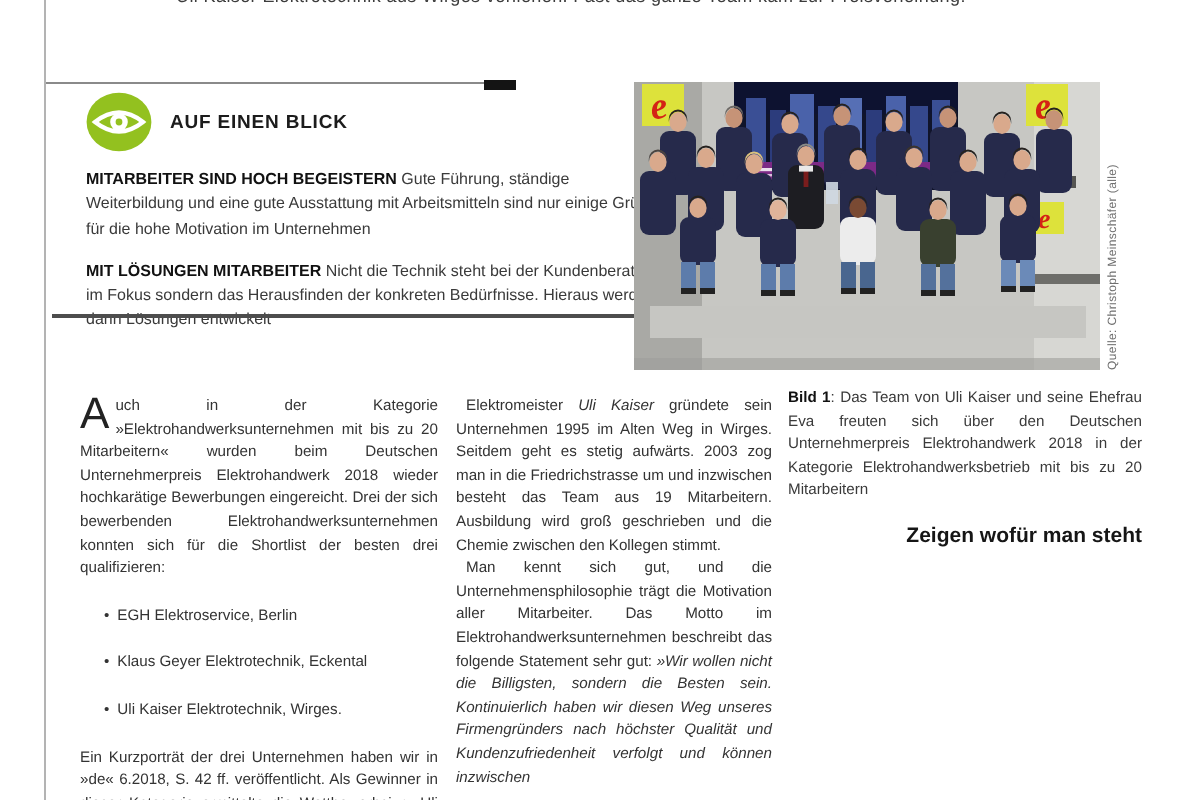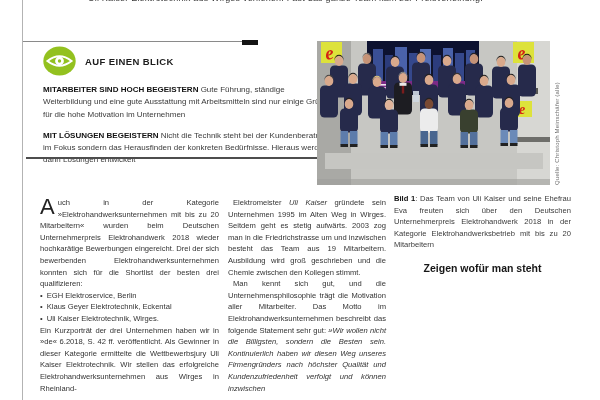--- a/index.html
+++ b/index.html
@@ -28,27 +28,27 @@
     font-size:6px;color:#6f6f6f;letter-spacing:.2px;display:flex;align-items:center;
   }
   
   .col{position:absolute;top:197px;font-size:7.6px;line-height:11.6px;color:#333;text-align:justify;}
   .col p{margin:0;}
   .col1{left:40px;width:179px;height:210px;}
   .col2{left:228px;width:158px;height:210px;}
   .col3{left:394px;width:177px;height:215px;top:193px;}
   .dropcap{float:left;font-size:22px;line-height:19px;padding-right:3px;color:#222;}
   .bullets{margin:0;padding:0;list-style:none;}
-  .bullets li{margin:0;}
+  .bullets li{margin:12px;}
   .bullet-ch{padding-right:4px;}
   .indent{text-indent:5px;}
   .caption{color:#3a3a3a;margin-bottom:12px !important;}
   .caption b{color:#111;}
   .quote-cont{font-style:italic;margin-bottom:14px !important;}
-  .col3 h3{font-size:10.5px;margin:0 0 9px 0;color:#161616;text-align:center;}
+  .col3 h3{font-size:10.5px;margin:0 0 9px 0;color:#161616;text-align:right;}
   i{font-style:italic;}
 </style>
 </head>
 <body>
 
 <div class="page">
 
   <div class="v-rule"></div>
   <div class="top-cropped">Uli Kaiser Elektrotechnik aus Wirges verliehen. Fast das ganze Team kam zur Preisverleihung!</div>
   <div class="top-rule"></div>
@@ -60,21 +60,21 @@
         <svg viewBox="0 0 33 30" width="33" height="30" aria-hidden="true">
           <ellipse cx="16.5" cy="15" rx="16.2" ry="14.6" fill="#93c11f"></ellipse>
           <path d="M4.5 15 Q16.5 5.5 28.5 15 Q16.5 24.5 4.5 15 Z" fill="none" stroke="#ffffff" stroke-width="2.1"></path>
           <circle cx="16.5" cy="15" r="4.4" fill="#ffffff"></circle>
           <circle cx="16.5" cy="15" r="1.7" fill="#93c11f"></circle>
         </svg>
       </span>
       <h2 class="glance-title">AUF EINEN BLICK</h2>
     </div>
     <p class="glance-item"><b>MITARBEITER SIND HOCH BEGEISTERN</b><span> Gute Führung, ständige Weiterbildung und eine gute Ausstattung mit Arbeitsmitteln sind nur einige Gründe für die hohe Motivation im Unternehmen</span></p>
-    <p class="glance-item"><b>MIT LÖSUNGEN BEGEISTERN</b><span> Nicht die Technik steht bei der Kundenberatung im Fokus sondern das Herausfinden der konkreten Bedürfnisse. Hieraus werden dann Lösungen entwickelt</span></p>
+    <p class="glance-item"><b>MIT LÖSUNGEN MITARBEITER</b><span> Nicht die Technik steht bei der Kundenberatung im Fokus sondern das Herausfinden der konkreten Bedürfnisse. Hieraus werden dann Lösungen entwickelt</span></p>
   </section>
   <div class="glance-bottom-rule"></div>
 
   <figure class="photo">
     <svg id="photo-svg" viewBox="0 0 233 144" width="233" height="144">
 
       <rect x="0" y="0" width="233" height="144" fill="#c7c7c3"></rect>
       <rect x="0" y="0" width="34" height="144" fill="#a9a9a5"></rect>
       <rect x="200" y="0" width="33" height="144" fill="#d7d7d3"></rect>
 

